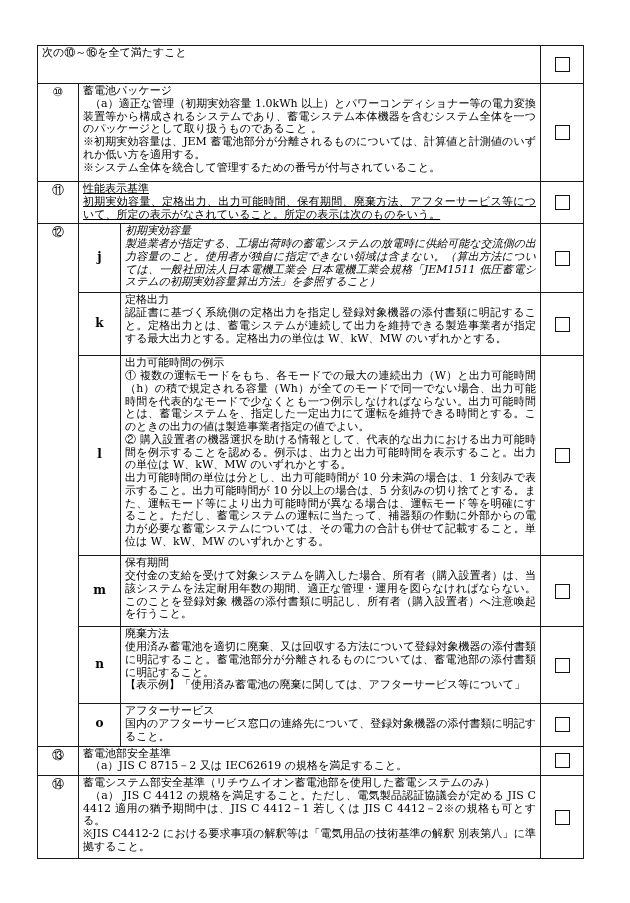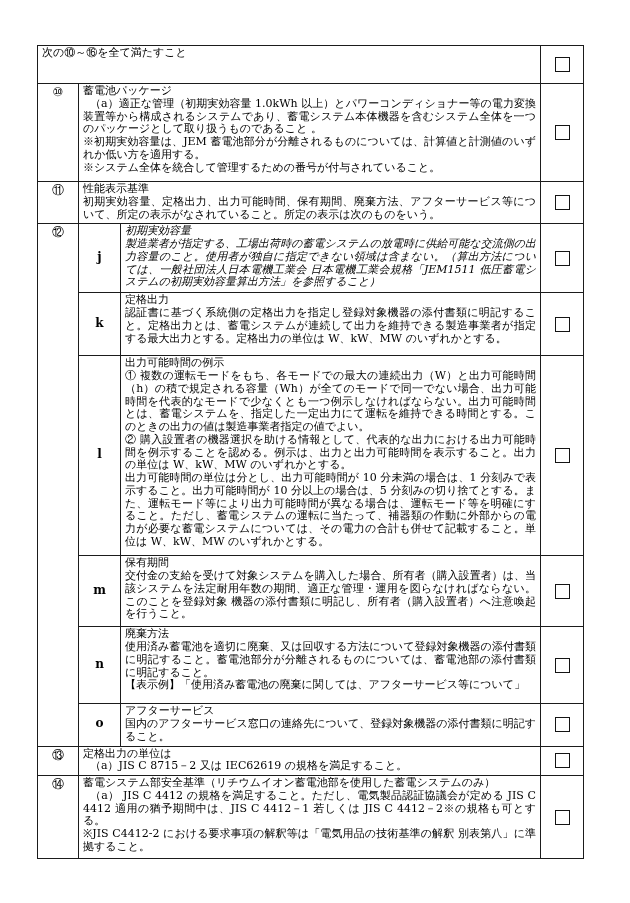--- a/index.html
+++ b/index.html
@@ -22,21 +22,21 @@
   }
   td.num{text-align:center;padding-top:2px;font-size:12px;}
   td.letter{text-align:center;vertical-align:middle;font-weight:bold;font-size:12px;font-family:"DejaVu Serif","Liberation Serif",serif;}
   td.cb{vertical-align:middle;padding:0;}
   .cbox{width:13px;height:13px;border:1.6px solid #141414;margin:0 auto;background:#fff;}
   .para{text-align:justify;}
   .para.indent{text-indent:7px;}
   
   .h-intro{height:34px;}
   .h-r10{height:94px;margin-top:33px;}
-  .h-r11{height:31px;}
+  .h-r11{height:31px;text-decoration:underline;}
   .h-j{height:65px;font-style:italic;}
   .h-k{height:59px;}
   .h-l{height:196px;}
   .h-m{height:67px;margin-left:16px;}
   .h-n{height:73px;}
   .h-o{height:37px;}
   .h-r13{height:23px;}
   .h-r14{height:79px;}
 </style>
 </head>
@@ -149,21 +149,21 @@
         <div class="para">国内のアフターサービス窓口の連絡先について、登録対象機器の添付書類に明記すること。</div>
       </td>
       <td class="cb">
             <div class="cbox"></div>
           </td>
     </tr>
 
     <tr>
       <td class="num">⑬</td>
       <td class="content h-r13" colspan="2">
-        <div class="para">定格出力の単位は</div>
+        <div class="para">蓄電池部安全基準</div>
         <div class="para indent">（a）JIS C 8715－2 又は IEC62619 の規格を満足すること。</div>
       </td>
       <td class="cb">
             <div class="cbox"></div>
           </td>
     </tr>
 
     <tr>
       <td class="num">⑭</td>
       <td class="content h-r14" colspan="2">

